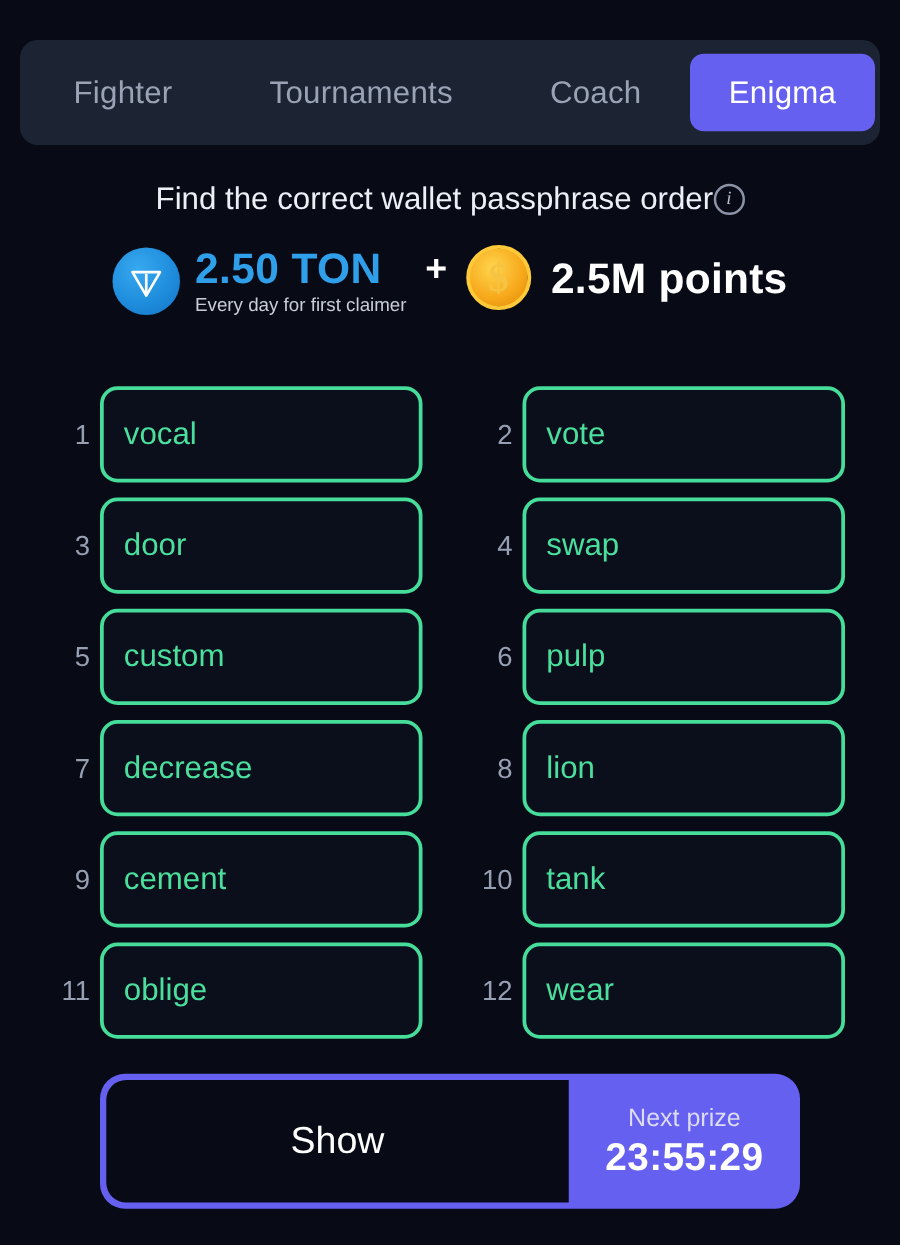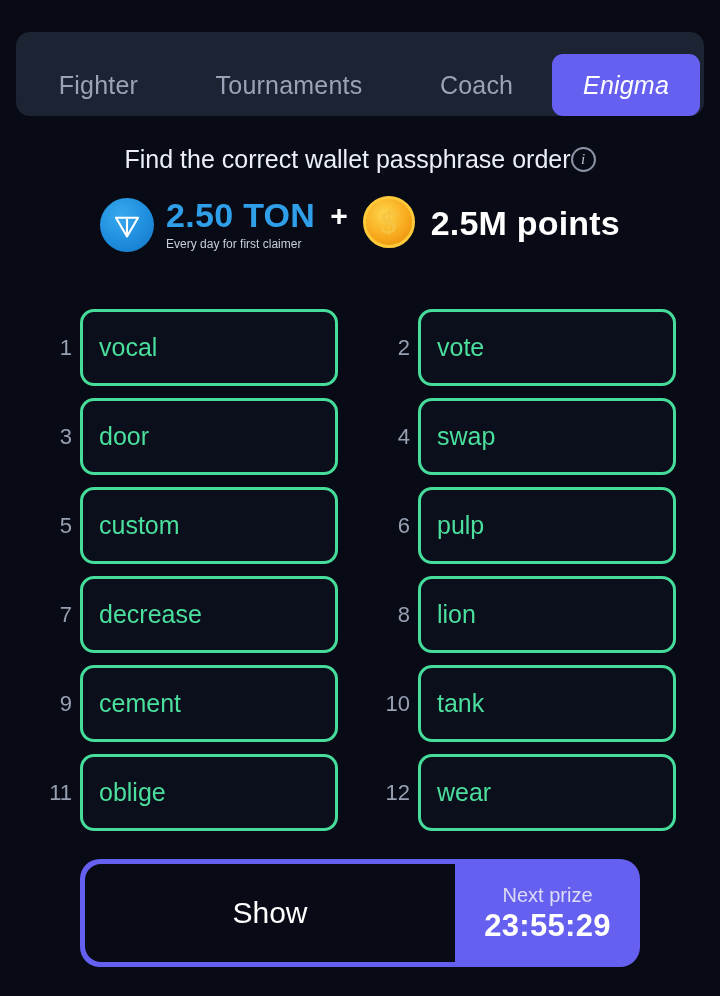--- a/index.html
+++ b/index.html
@@ -16,21 +16,21 @@
   }
 
   
   .tabbar{
     position:absolute;
     left:16px; top:32px;
     width:688px; height:84px;
     background:#1c2333;
     border-radius:14px;
     display:flex;
-    align-items:flex-end;
+    align-items:center;
     padding:0 4px;
   }
   .tab{
     flex:1 1 auto;
     height:62px;
     display:flex;
     align-items:center;
     justify-content:center;
     color:#9aa3b5;
     font-size:25px;
@@ -39,21 +39,20 @@
     cursor:pointer;
     background:transparent;
     border:none;
     font-family:"Liberation Sans", sans-serif;
     white-space:nowrap;
   }
   .tab.active{
     background:#6660f0;
     color:#ffffff;
     flex:0 0 148px;
-    font-style:italic;
   }
 
   
   .title-row{
     position:absolute;
     left:0; top:145px;
     width:720px;
     display:flex;
     align-items:center;
     justify-content:center;
@@ -100,21 +99,21 @@
   .ton-block{ display:flex; flex-direction:column; margin-top:0px; }
   .ton-amount{
     color:#2f9fea;
     font-size:34px;
     font-weight:bold;
     line-height:38px;
     letter-spacing:.3px;
   }
   .ton-sub{
     color:#c8ced9;
-    font-size:12px;
+    font-size:15px;
     line-height:19px;
     margin-top:1px;
   }
   .plus{
     color:#ffffff;
     font-size:30px;
     font-weight:bold;
     margin:0 15px;
     line-height:40px;
   }

